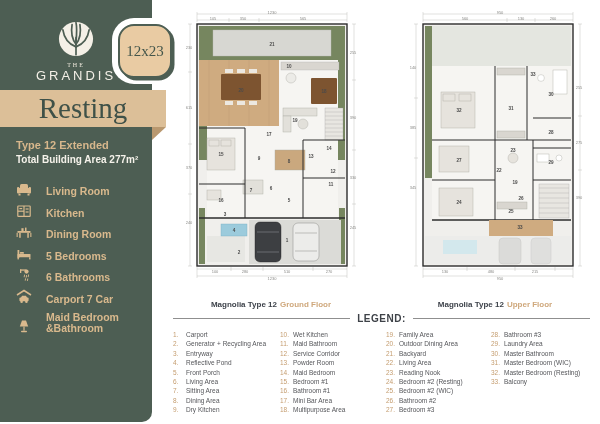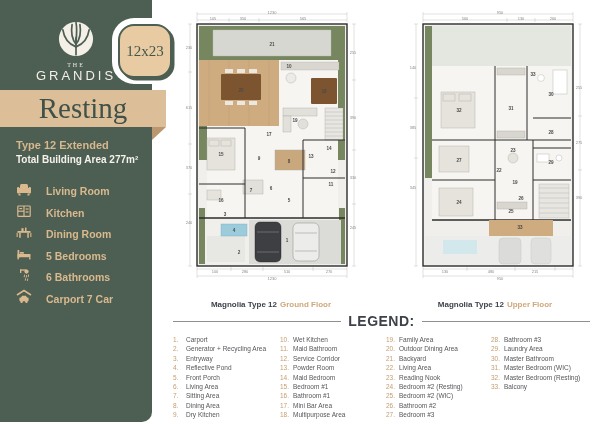--- a/index.html
+++ b/index.html
@@ -40,21 +40,21 @@
         color:#4a4a4a;line-height:5px;}
   .dim{position:absolute;transform:translate(-50%,-50%);font-size:4px;color:#8b8b88;line-height:4px;}
   .caption{position:absolute;top:300px;text-align:center;font-size:8px;font-weight:bold;color:#3e434b;}
   .caption .floor{color:#cfa87c;margin-left:3px;}
   .cap-ground{left:183px;width:176px;}
   .cap-upper{left:403px;width:184px;}
   
   .legend{position:absolute;left:173px;top:313px;width:417px;}
   .legend-head{display:flex;align-items:center;}
   .legend-head .rule{flex:1;height:1px;background:#8f8f8f;}
-  .legend-title{margin:0 7px;font-size:14px;font-weight:bold;letter-spacing:0.5px;color:#3e4248;}
+  .legend-title{margin:0 7px;font-size:10px;font-weight:bold;letter-spacing:0.5px;color:#3e4248;}
   .legend-cols{display:flex;margin-top:6px;}
   .legend-col{box-sizing:border-box;}
   .legend-col:nth-child(1){width:107px;}
   .legend-col:nth-child(2){width:106px;}
   .legend-col:nth-child(3){width:105px;}
   .legend-col:nth-child(4){width:99px;}
   .legend-item{display:flex;font-size:6.5px;line-height:9.4px;color:#55565a;}
   .legend-item .num{color:#c49c6e;flex:0 0 13px;}
 </style>
 </head>
@@ -160,20 +160,30 @@
               <path d="M1 6 L8 1.5 L15 6" fill="none" stroke="#d9b98d" stroke-width="1.5"></path>
               <g fill="#d9b98d">
                 <path d="M4.8 9 L6 6.8 h4 l1.2 2.2 z"></path>
                 <rect x="3.4" y="8.6" width="9.2" height="3.6" rx="1"></rect>
                 <circle cx="5.6" cy="12.8" r="1.3"></circle>
                 <circle cx="10.4" cy="12.8" r="1.3"></circle>
               </g>
             </svg>
           </span>
         <span class="flabel">Carport 7 Car</span>
+      </div>
+      <div class="feat">
+        <span class="ficon">
+          <svg width="16" height="16" viewBox="0 0 16 16" fill="#d9b98d">
+              <path d="M6 2.5 h4 l2.2 6 H3.8 z"></path>
+              <rect x="7.4" y="8.5" width="1.2" height="4.2"></rect>
+              <rect x="5" y="12.7" width="6" height="1.5" rx="0.7"></rect>
+            </svg>
+          </span>
+        <span class="flabel">Maid Bedroom &amp;Bathroom</span>
       </div>
     </div>
   </div>
 
   <div class="plan plan-ground">
     <svg width="176" height="290" viewBox="0 0 176 290">
       <g stroke="#b3b3ae" stroke-width="0.4">
         <line x1="14" y1="6" x2="164" y2="6"></line>
           <line x1="14" y1="12" x2="164" y2="12"></line>
         <line x1="14" y1="4" x2="14" y2="14"></line>

